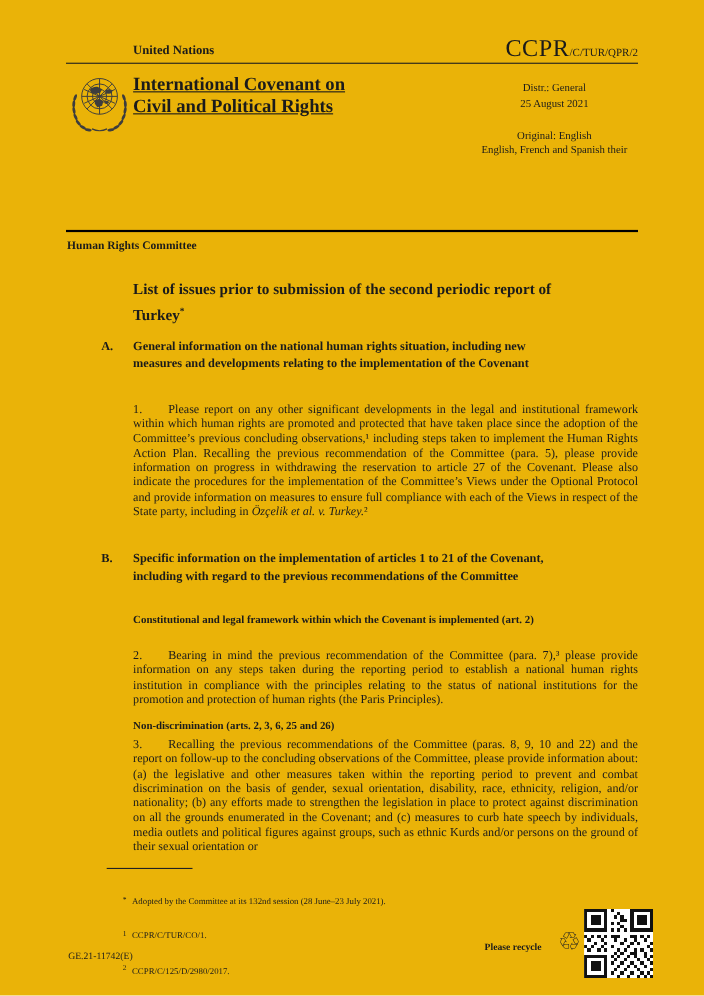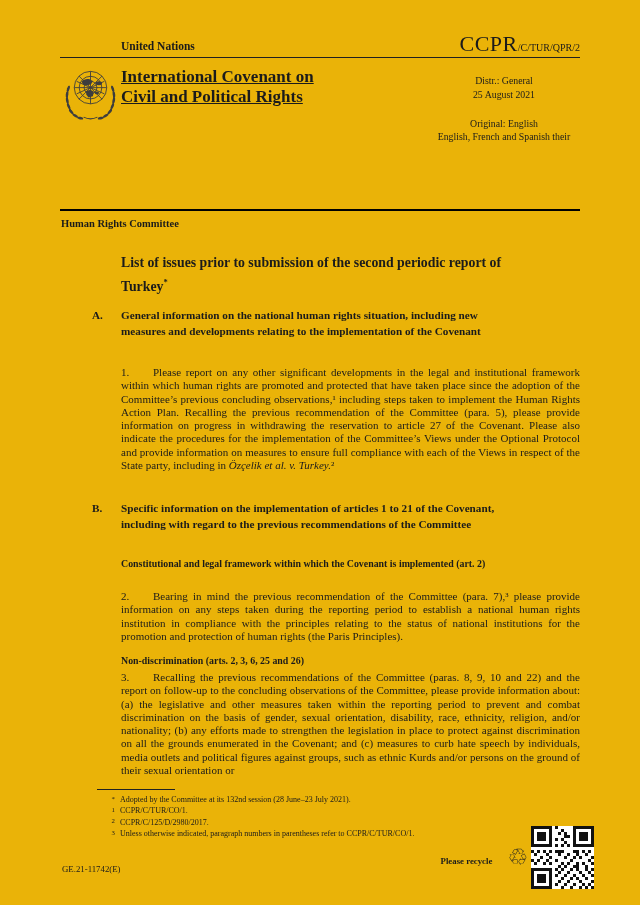--- a/index.html
+++ b/index.html
@@ -41,21 +41,21 @@
   .case{font-style:italic;}
 
   
   .subhead{position:absolute;left:121px;font-size:9.9px;font-weight:bold;line-height:13.25px;}
   #subhead-1{top:557px;width:392px;}
   #subhead-2{top:654px;width:459px;}
 
   
   .fn-sep{position:absolute;top:789px;left:97px;width:78px;border-top:1.3px solid #222;}
   .footnotes{position:absolute;top:794px;left:97px;width:465px;font-size:8px;line-height:11.4px;}
-  .fn{display:flex;}
+  .fn{display:flex;margin-top:20px;}
   .fn .fmark{width:18px;text-align:right;margin-right:5px;font-size:6.8px;position:relative;top:-1.5px;flex:none;}
   .fn .ftext{flex:1;}
 
   
   .ge-number{position:absolute;top:864px;left:62px;font-size:8.8px;}
   .recycle{position:absolute;top:846px;right:112px;display:flex;align-items:center;gap:15px;}
   .recycle .rlabel{font-weight:bold;font-size:8.8px;position:relative;top:3px;}
   .recycle .rglyph{font-family:"DejaVu Sans",sans-serif;font-size:23px;color:#222;line-height:1;}
   .qr{position:absolute;top:826px;left:531px;width:63px;height:63px;}
 </style>

